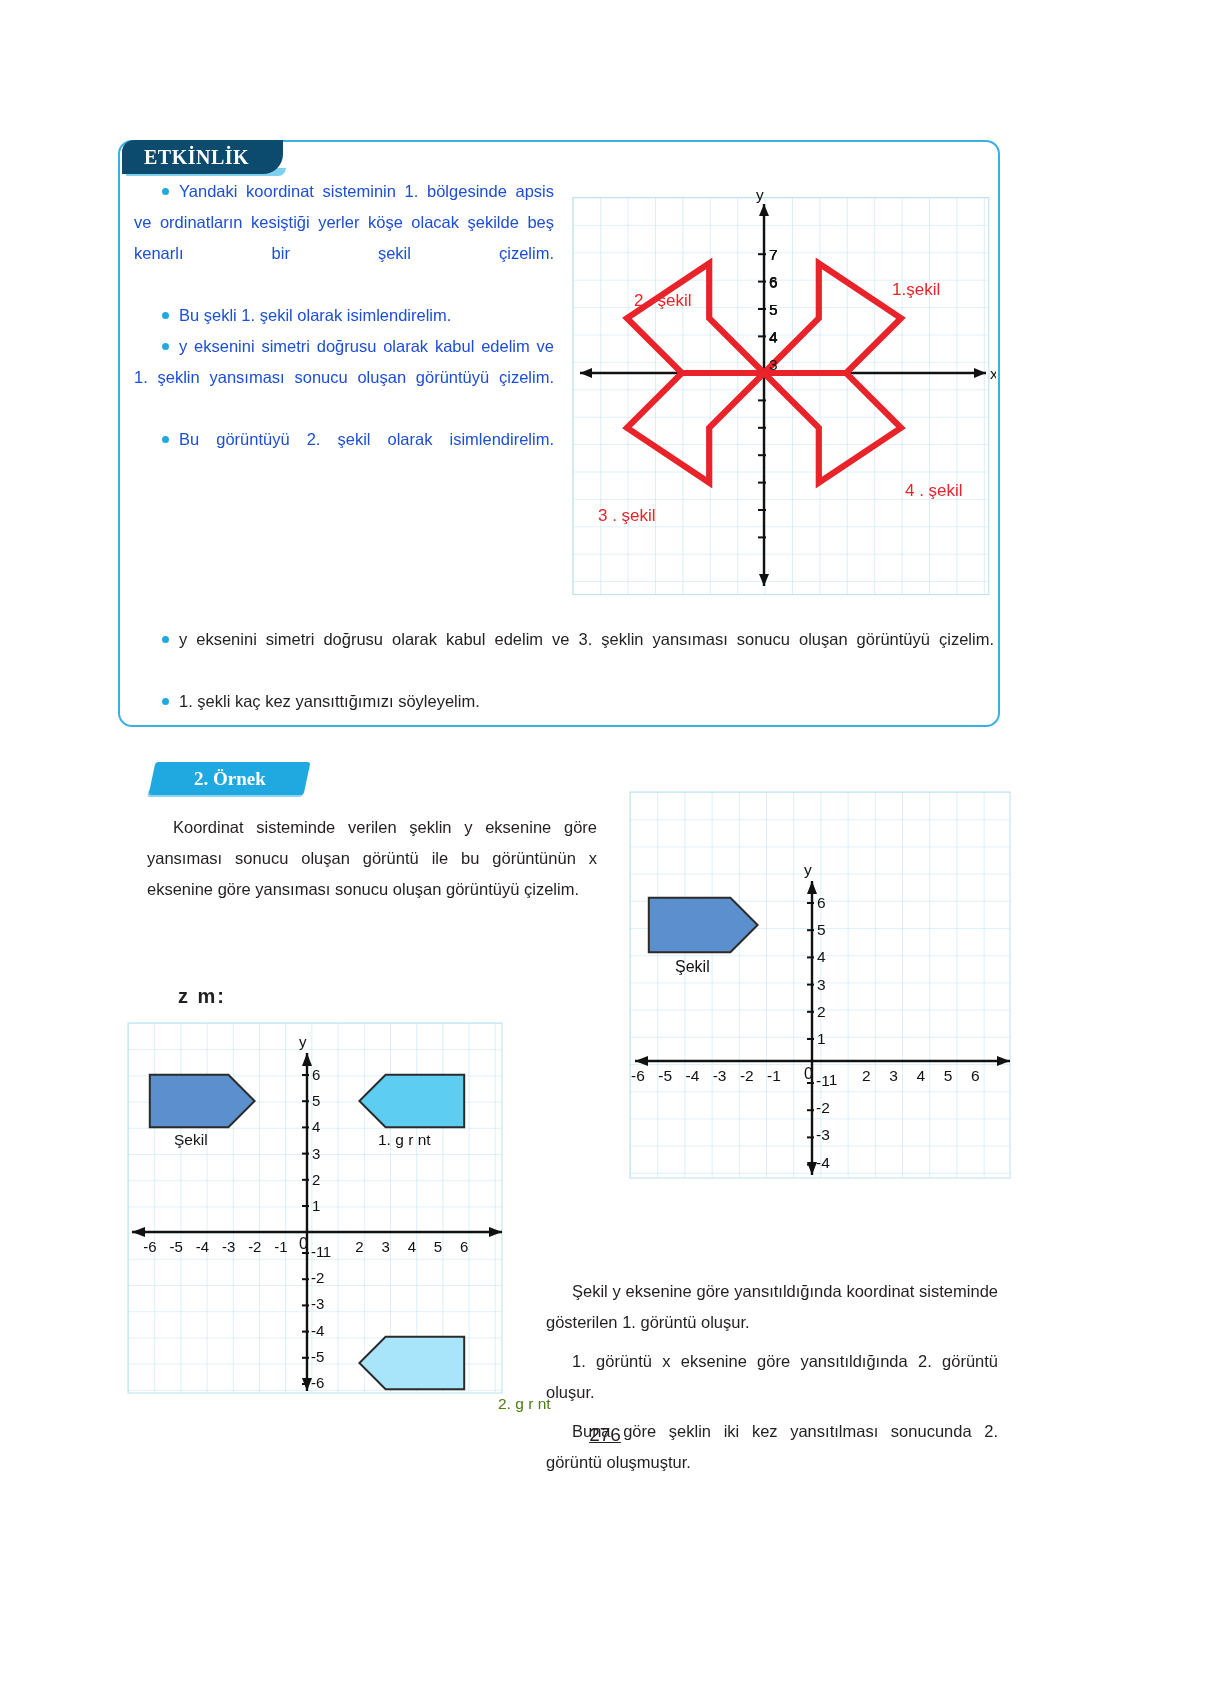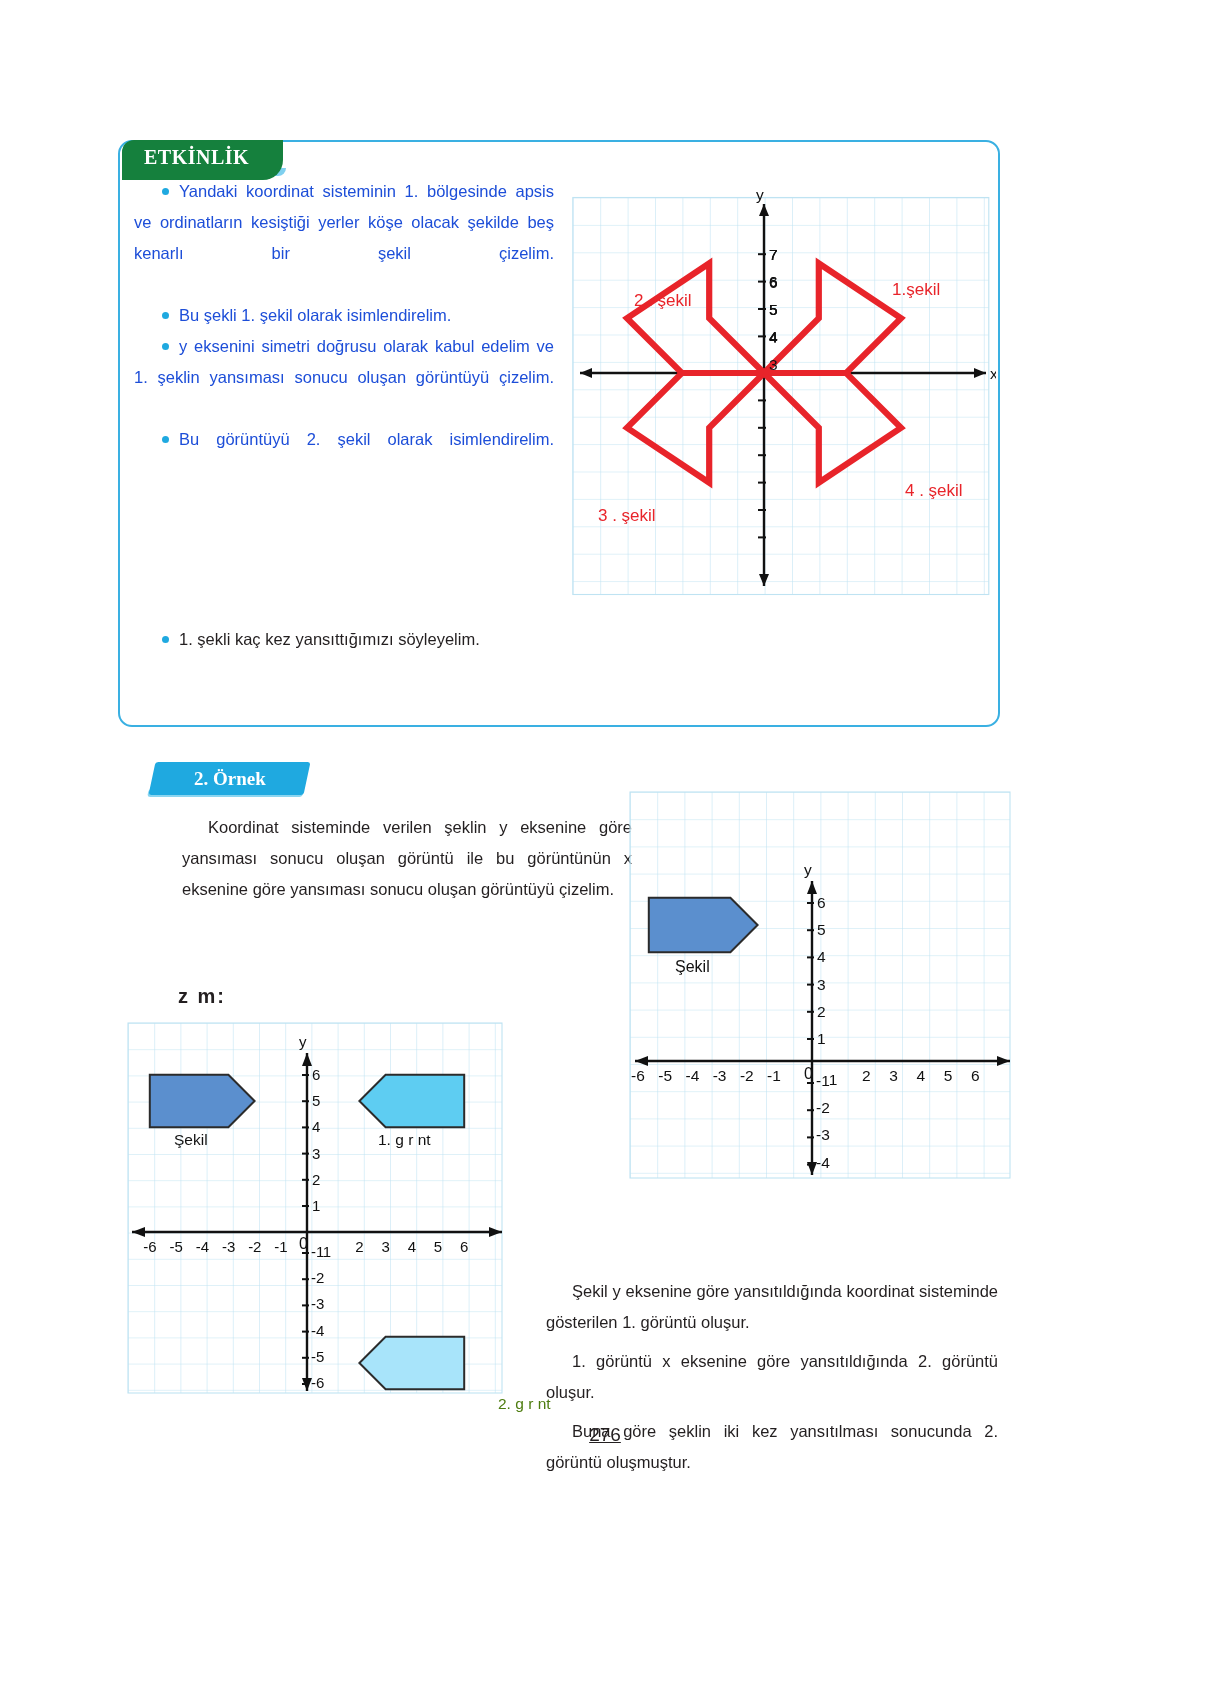--- a/index.html
+++ b/index.html
@@ -23,23 +23,23 @@
     height: 587px;
     border: 2px solid #3ab0e2;
     border-radius: 14px;
     box-sizing: border-box;
     background: #ffffff;
   }
   .act-tab {
     position: absolute;
     left: 122px;
     top: 140px;
-    height: 40px;
+    height: 34px;
     padding: 0 34px 0 22px;
-    background: #15803d;
+    background: #0c4a6e;
     color: #ffffff;
     font-family: "Liberation Serif", serif;
     font-weight: bold;
     font-size: 20px;
     line-height: 34px;
     letter-spacing: 0.5px;
     border-top-left-radius: 12px;
     border-bottom-right-radius: 20px;
     z-index: 4;
   }
@@ -128,21 +128,20 @@
   }
 
   .ex-text {
     position: absolute;
     left: 147px;
     top: 812px;
     width: 450px;
     font-size: 16.5px;
     line-height: 31px;
     text-align: justify;
-    margin-left: 35px;
   }
   .ex-text p { margin: 0; }
   .ex-text p.ind { text-indent: 26px; }
 
   .cozum-label {
     position: absolute;
     left: 178px;
     top: 985px;
     font-size: 20px;
     font-weight: bold;
@@ -188,20 +187,21 @@
 <div class="act-tab">ETKİNLİK</div>
 
 <div class="act-text">
   <p class="bullet-p justified"><span class="dot"></span><span>Yandaki koordinat sisteminin 1. bölgesinde apsis ve ordinatların kesiştiği yerler köşe olacak şekilde beş kenarlı bir şekil çizelim.</span></p>
   <p class="bullet-p"><span class="dot"></span><span>Bu şekli 1. şekil olarak isimlendirelim.</span></p>
   <p class="bullet-p justified"><span class="dot"></span><span>y eksenini simetri doğrusu olarak kabul edelim ve 1. şeklin yansıması sonucu oluşan görüntüyü çizelim.</span></p>
   <p class="bullet-p justified"><span class="dot"></span><span>Bu görüntüyü 2. şekil olarak isimlendirelim.</span></p>
 </div>
 
 <div class="act-text2">
+  <p class="bullet-p justified"><span class="dot"></span><span>y eksenini simetri doğrusu olarak kabul edelim ve 3. şeklin yansıması sonucu oluşan görüntüyü çizelim.</span></p>
   <p class="bullet-p"><span class="dot"></span><span>1. şekli kaç kez yansıttığımızı söyleyelim.</span></p>
 </div>
 
 <div class="graph g1">
   <svg width="430" height="410" viewBox="0 0 430 410" xmlns="http://www.w3.org/2000/svg">
     <defs>
       <pattern id="gridA" width="27.4" height="27.4" patternUnits="userSpaceOnUse" x="6.8" y="11.5">
         <path d="M 27.4 0 L 0 0 0 27.4" fill="none" stroke="#bfe3f2" stroke-width="1.1"></path>
       </pattern>
     </defs>

